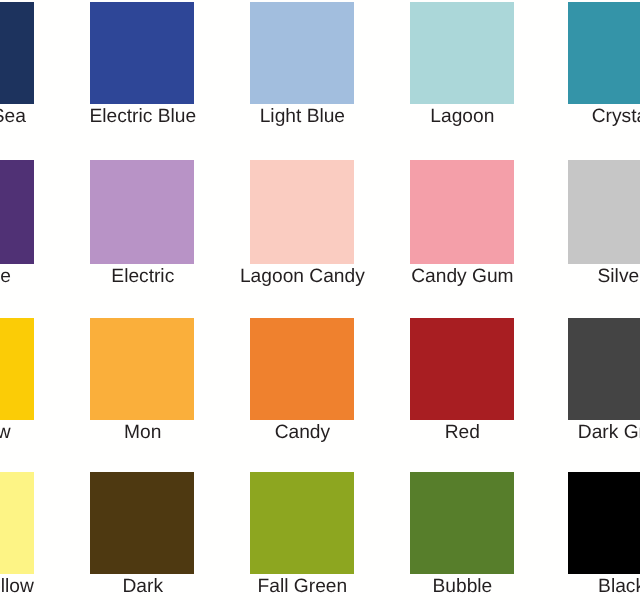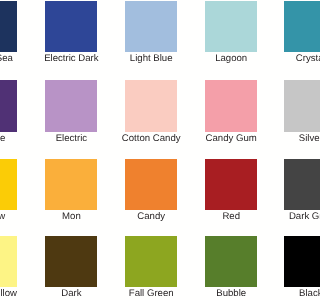--- a/index.html
+++ b/index.html
@@ -50,21 +50,21 @@
 </head>
 <body>
 
 <div id="palette-grid">
     <div class="palette-cell" style="left: -34.8px; top: 0.5px;">
       <div class="swatch" style="background: rgb(29, 51, 94);"></div>
       <div class="swatch-label">Deep Sea</div>
     </div>
     <div class="palette-cell" style="left: 45px; top: 0.5px;">
       <div class="swatch" style="background: rgb(46, 70, 151);"></div>
-      <div class="swatch-label">Electric Dark</div>
+      <div class="swatch-label">Electric Blue</div>
     </div>
     <div class="palette-cell" style="left: 124.8px; top: 0.5px;">
       <div class="swatch" style="background: rgb(162, 190, 222);"></div>
       <div class="swatch-label">Light Blue</div>
     </div>
     <div class="palette-cell" style="left: 204.8px; top: 0.5px;">
       <div class="swatch" style="background: rgb(171, 215, 217);"></div>
       <div class="swatch-label">Lagoon</div>
     </div>
     <div class="palette-cell" style="left: 284.4px; top: 0.5px;">
@@ -74,21 +74,21 @@
     <div class="palette-cell" style="left: -34.8px; top: 80.2px;">
       <div class="swatch" style="background: rgb(80, 49, 117);"></div>
       <div class="swatch-label">Purple</div>
     </div>
     <div class="palette-cell" style="left: 45px; top: 80.2px;">
       <div class="swatch" style="background: rgb(184, 147, 198);"></div>
       <div class="swatch-label">Electric</div>
     </div>
     <div class="palette-cell" style="left: 124.8px; top: 80.2px;">
       <div class="swatch" style="background: rgb(250, 204, 193);"></div>
-      <div class="swatch-label">Cotton Candy</div>
+      <div class="swatch-label">Lagoon Candy</div>
     </div>
     <div class="palette-cell" style="left: 204.8px; top: 80.2px;">
       <div class="swatch" style="background: rgb(244, 159, 169);"></div>
       <div class="swatch-label">Candy Gum</div>
     </div>
     <div class="palette-cell" style="left: 284.4px; top: 80.2px;">
       <div class="swatch" style="background: rgb(198, 198, 198);"></div>
       <div class="swatch-label">Silver</div>
     </div>
     <div class="palette-cell" style="left: -34.8px; top: 158.9px;">

